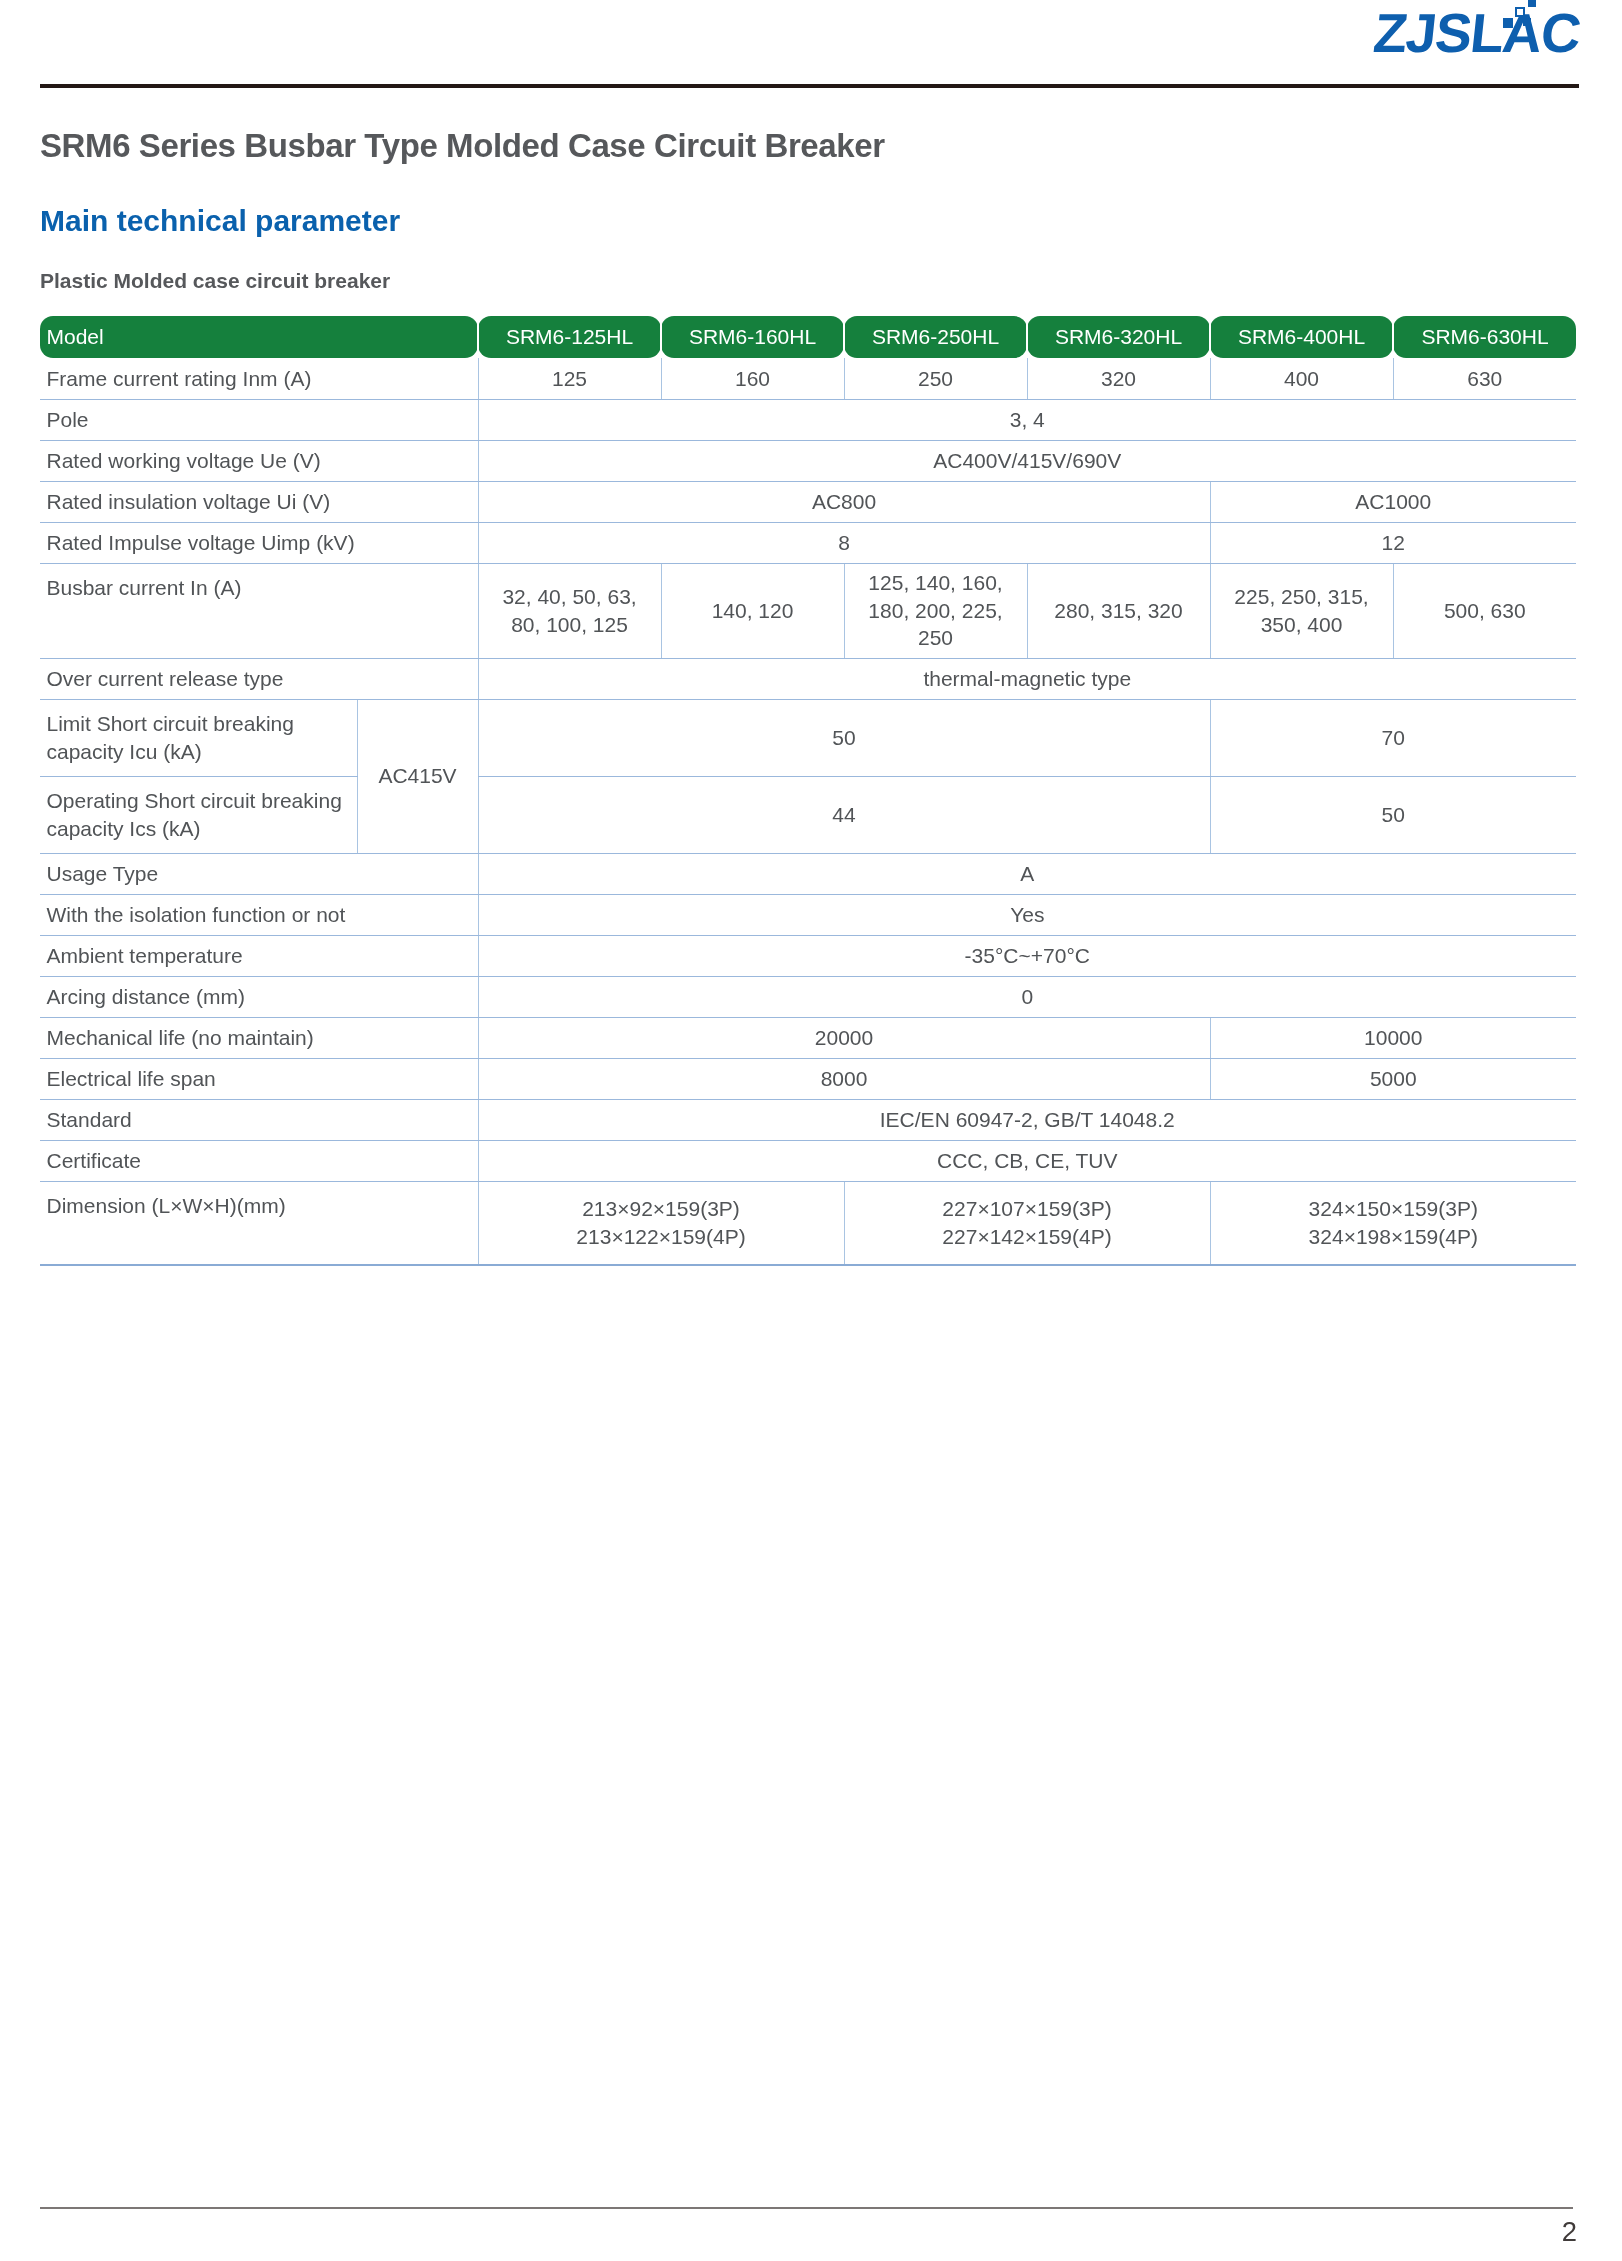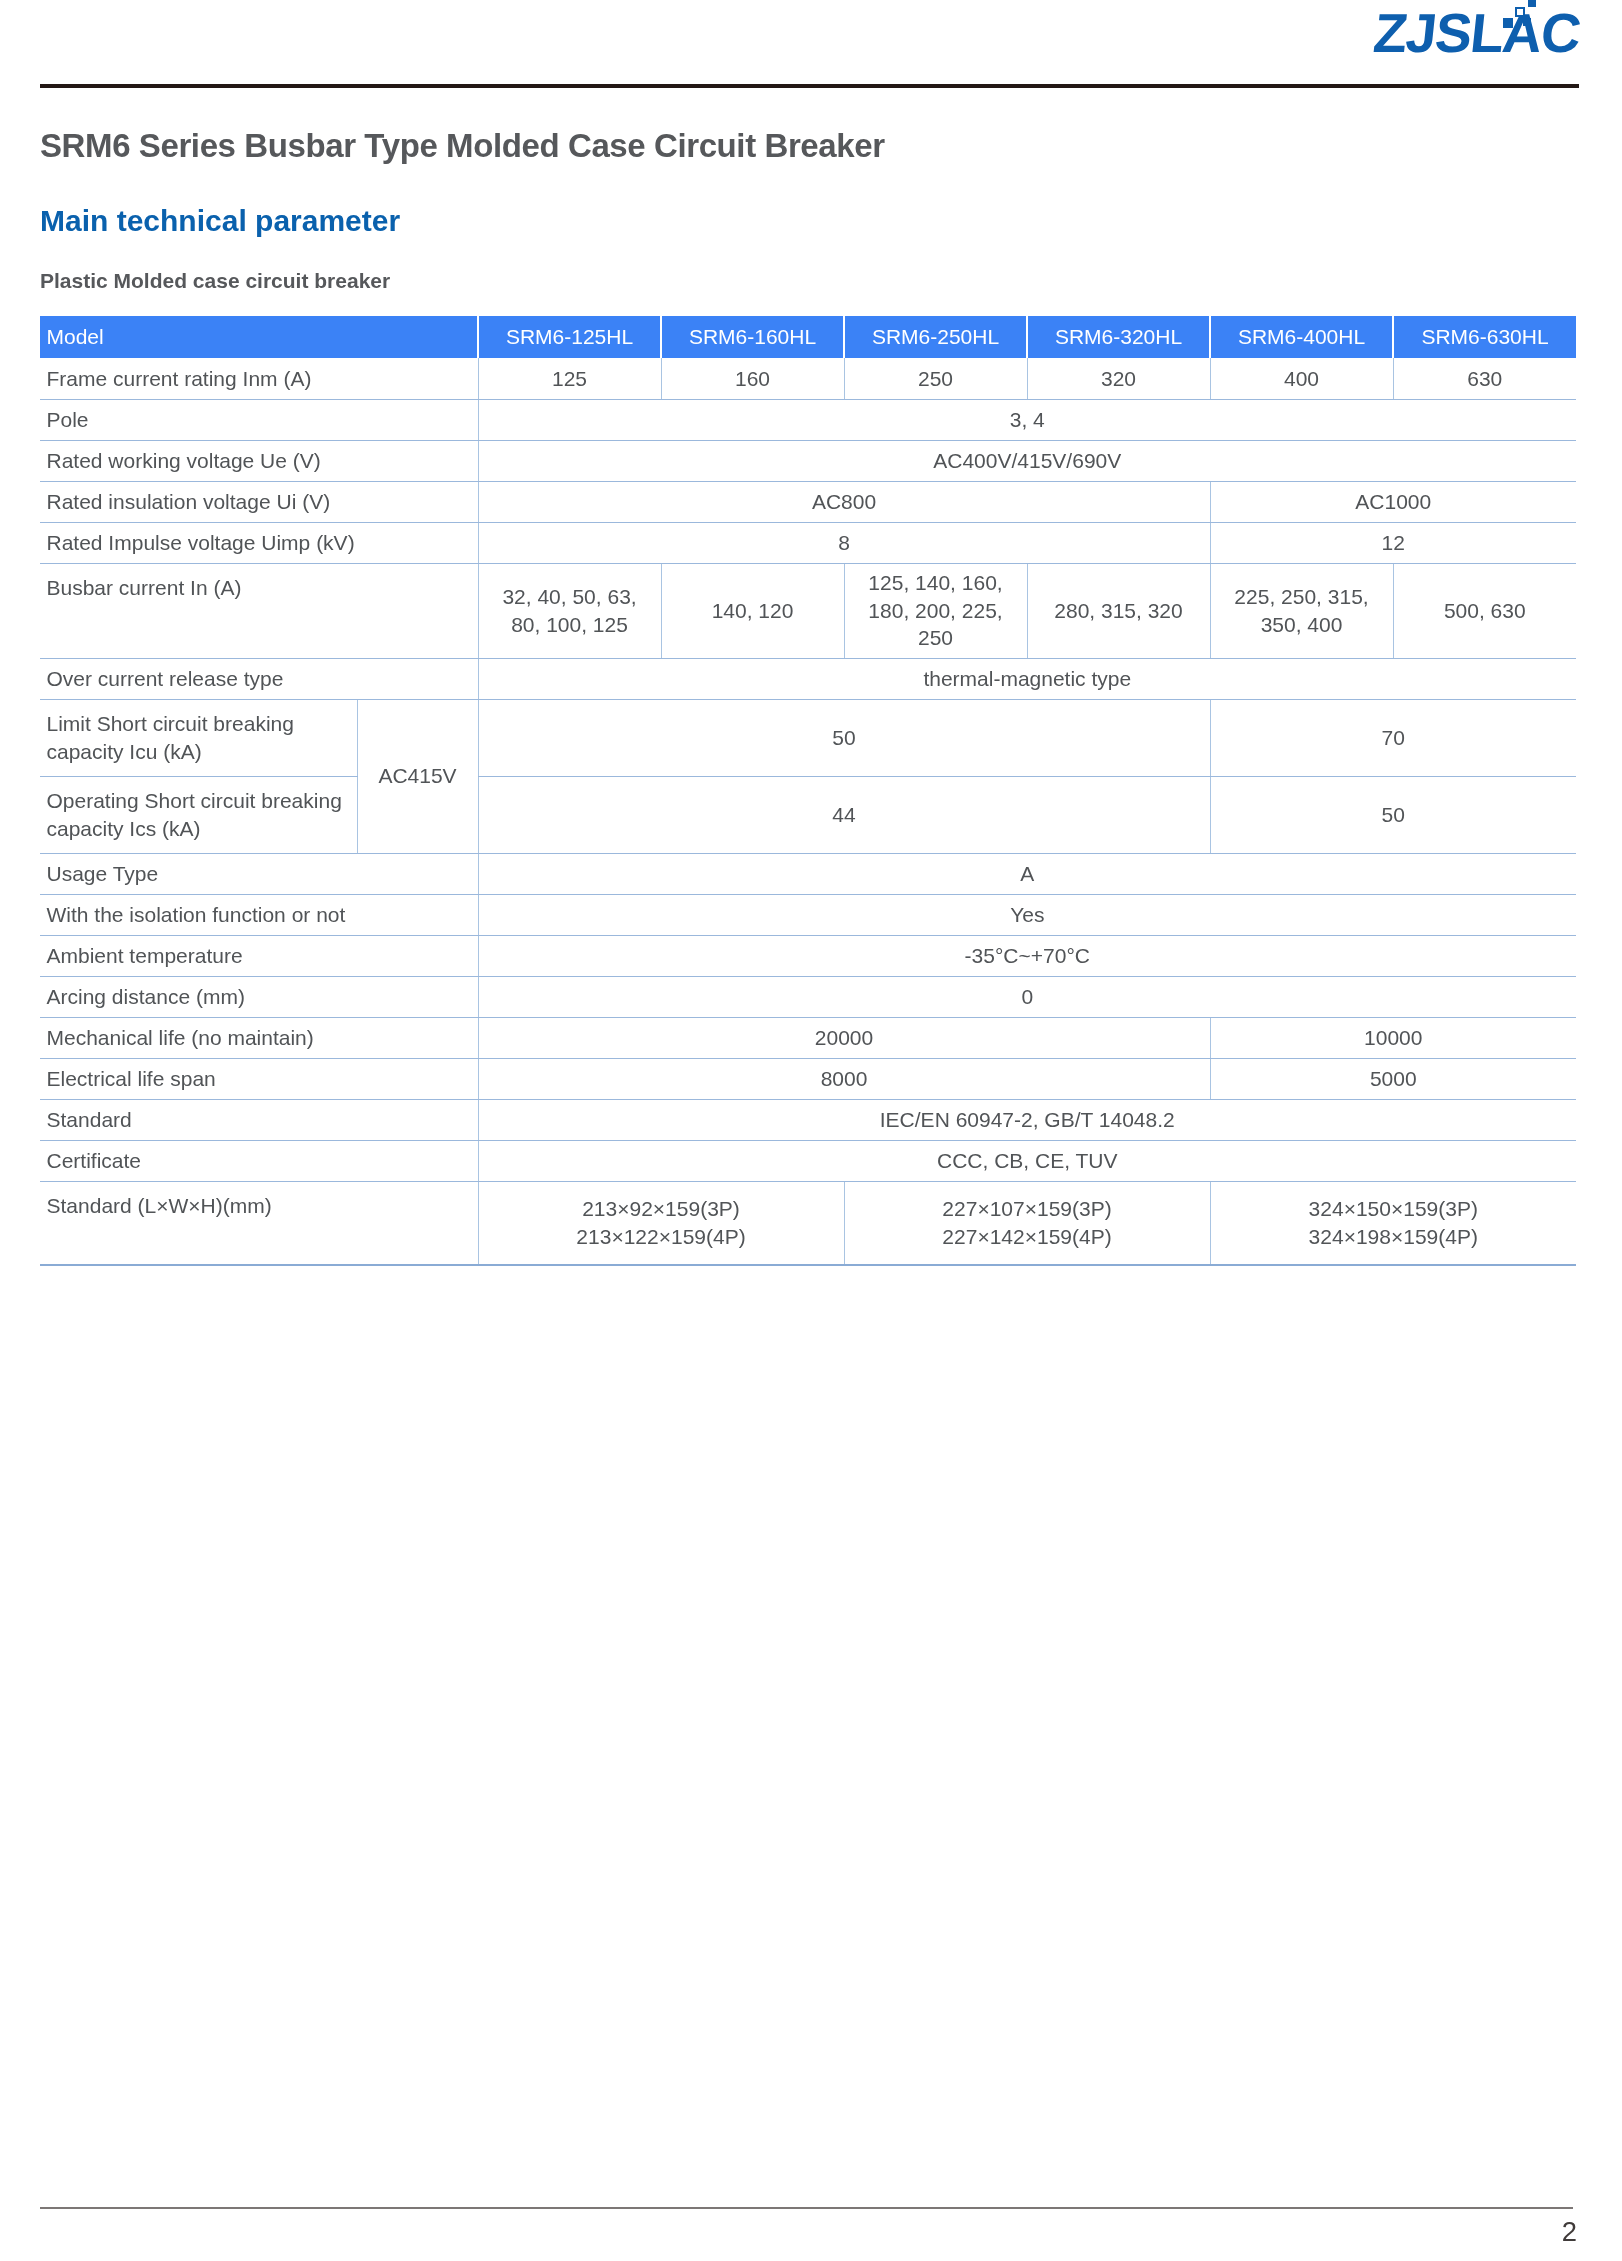--- a/index.html
+++ b/index.html
@@ -97,26 +97,27 @@
     position:absolute;
     left:40px;
     top:316px;
     width:1534px;
     border-collapse:collapse;
     table-layout:fixed;
     font-size:21px;
     color:#515457;
   }
   table.spec th{
-    background:#3b82f6;
+    background:#15803d;
     color:#ffffff;
     font-weight:400;
     text-align:center;
     border-left:2.9px solid #ffffff;
     height:40px;
+    border-radius:13px;
   }
   table.spec th:first-child{
     border-left:none;
     text-align:left;
     padding-left:6.5px;
   }
   table.spec td{
     border-bottom:1.4px solid #9bb8dc;
     text-align:center;
     vertical-align:middle;
@@ -382,21 +383,21 @@
         <tr style="height: 41px;">
           <td colspan="2" class="label">
             <div class="ln">Certificate</div>
           </td>
           <td colspan="6" class="value">
             <div class="ln">CCC, CB, CE, TUV</div>
           </td>
         </tr>
         <tr class="lastrow" style="height: 84px;">
           <td colspan="2" class="label top">
-            <div class="ln">Standard (L×W×H)(mm)</div>
+            <div class="ln">Dimension (L×W×H)(mm)</div>
           </td>
           <td colspan="2" class="value">
             <div class="ln">213×92×159(3P)</div>
             <div class="ln">213×122×159(4P)</div>
           </td>
           <td colspan="2" class="value">
             <div class="ln">227×107×159(3P)</div>
             <div class="ln">227×142×159(4P)</div>
           </td>
           <td colspan="2" class="value">

